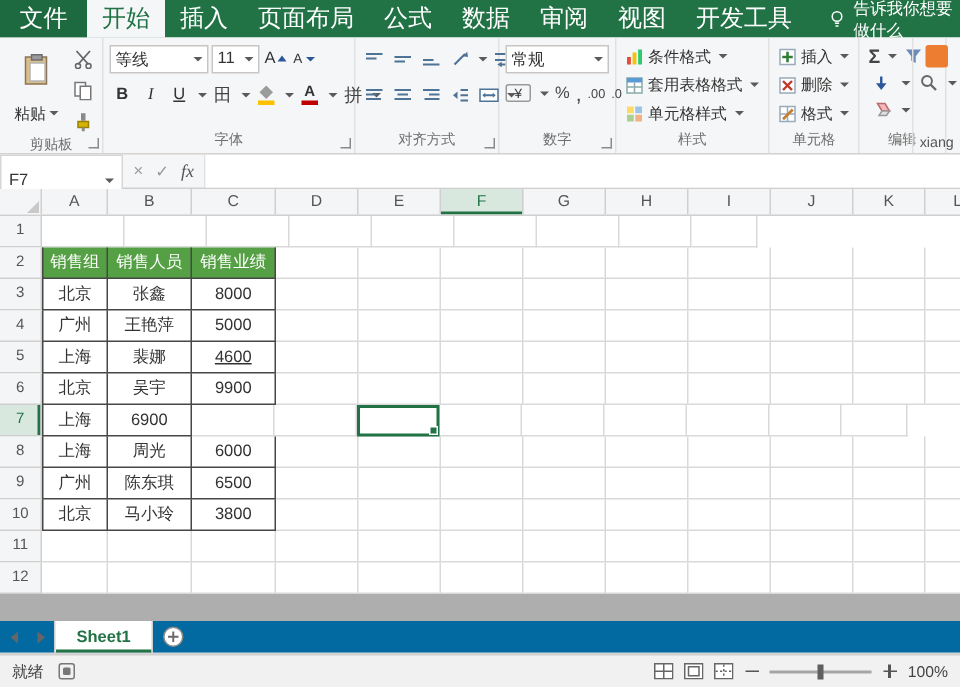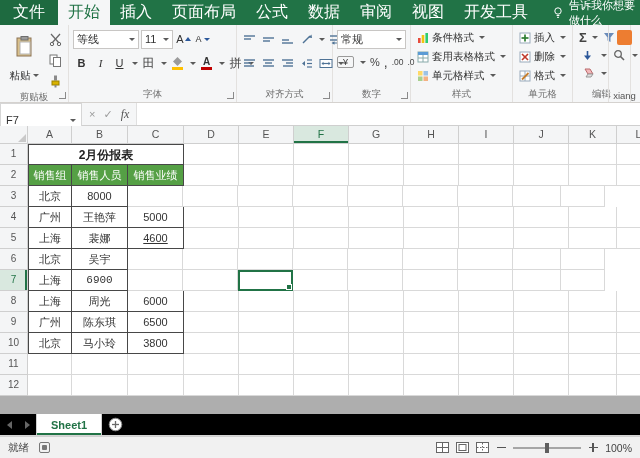--- a/index.html
+++ b/index.html
@@ -61,21 +61,21 @@
 .cell.tbl{border-right:1px solid #474747;border-bottom:1px solid #474747}
 .cell.tbl-l{border-left:1px solid #474747}
 .cell.tbl-t{border-top:1px solid #474747}
 .cell.title{font-weight:bold;font-size:12px;color:#222}
 .cell.thead{background:#55a045;color:#fff}
 .cell.active{outline:2px solid #217346;outline-offset:-2px;position:relative}
 .cell.active:after{content:'';position:absolute;right:0;bottom:0;width:4px;height:4px;background:#217346;border:1px solid #fff}
 .belowgrid{height:18px;background:#aeaeae;flex-shrink:0}
 
 
-.sheetbar{height:22px;background:#000000;border-bottom:1px solid #d5d5d5;display:flex;align-items:stretch;flex-shrink:0}
+.sheetbar{height:22px;background:#0369a1;border-bottom:1px solid #d5d5d5;display:flex;align-items:stretch;flex-shrink:0}
 .snav{width:18px;display:flex;align-items:center;justify-content:center}
 .tri-l{width:0;height:0;border-top:4px solid transparent;border-bottom:4px solid transparent;border-right:5px solid #666}
 .tri-r{width:0;height:0;border-top:4px solid transparent;border-bottom:4px solid transparent;border-left:5px solid #666}
 .stab{padding:0 14px;background:#fff;border-left:1px solid #cfcfcf;border-right:1px solid #cfcfcf;display:flex;align-items:center;color:#217346;font-weight:bold;font-size:11px;box-shadow:inset 0 -2px 0 #217346}
 .addsheet{width:26px;display:flex;align-items:center;justify-content:center;cursor:pointer}
 
 
 .statusbar{height:22px;background:#f1f1f1;border-top:1px solid #d0d0d0;display:flex;align-items:center;padding:0 8px;flex-shrink:0;font-size:10.5px;color:#444}
 .macro{width:11px;height:11px;border:1px solid #777;border-radius:2px;margin-left:10px;position:relative}
 .macro:after{content:'';position:absolute;left:2px;top:2px;width:5px;height:5px;background:#777;border-radius:1px}
@@ -464,21 +464,20 @@
       <div class="colh" style="width: 55px;">G</div>
       <div class="colh" style="width: 55px;">H</div>
       <div class="colh" style="width: 55px;">I</div>
       <div class="colh" style="width: 55px;">J</div>
       <div class="colh" style="width: 48px;">K</div>
       <div class="colh" style="width: 44px;">L</div>
     </div>
   <div class="gridrows" id="gridrows">
       <div class="grow">
         <div class="rowh">1</div>
-        <div class="cell tbl tbl-t tbl-l title" style="width: 156px;">2月份报表</div>
         <div class="cell" style="width: 55px;"></div>
         <div class="cell" style="width: 55px;"></div>
         <div class="cell" style="width: 55px;"></div>
         <div class="cell" style="width: 55px;"></div>
         <div class="cell" style="width: 55px;"></div>
         <div class="cell" style="width: 55px;"></div>
         <div class="cell" style="width: 55px;"></div>
         <div class="cell" style="width: 48px;"></div>
         <div class="cell" style="width: 44px;"></div>
       </div>
@@ -493,20 +492,21 @@
         <div class="cell" style="width: 55px;"></div>
         <div class="cell" style="width: 55px;"></div>
         <div class="cell" style="width: 55px;"></div>
         <div class="cell" style="width: 55px;"></div>
         <div class="cell" style="width: 48px;"></div>
         <div class="cell" style="width: 44px;"></div>
       </div>
       <div class="grow">
         <div class="rowh">3</div>
         <div class="cell tbl tbl-l" style="width: 44px;">北京</div>
+        <div class="cell tbl" style="width: 56px;">张鑫</div>
         <div class="cell tbl" style="width: 56px;">8000</div>
         <div class="cell" style="width: 55px;"></div>
         <div class="cell" style="width: 55px;"></div>
         <div class="cell" style="width: 55px;"></div>
         <div class="cell" style="width: 55px;"></div>
         <div class="cell" style="width: 55px;"></div>
         <div class="cell" style="width: 55px;"></div>
         <div class="cell" style="width: 55px;"></div>
         <div class="cell" style="width: 48px;"></div>
         <div class="cell" style="width: 44px;"></div>
@@ -538,34 +538,35 @@
         <div class="cell" style="width: 55px;"></div>
         <div class="cell" style="width: 55px;"></div>
         <div class="cell" style="width: 55px;"></div>
         <div class="cell" style="width: 48px;"></div>
         <div class="cell" style="width: 44px;"></div>
       </div>
       <div class="grow">
         <div class="rowh">6</div>
         <div class="cell tbl tbl-l" style="width: 44px;">北京</div>
         <div class="cell tbl" style="width: 56px;">吴宇</div>
+        <div class="cell tbl" style="width: 56px;">9900</div>
         <div class="cell" style="width: 55px;"></div>
         <div class="cell" style="width: 55px;"></div>
         <div class="cell" style="width: 55px;"></div>
         <div class="cell" style="width: 55px;"></div>
         <div class="cell" style="width: 55px;"></div>
         <div class="cell" style="width: 55px;"></div>
         <div class="cell" style="width: 55px;"></div>
         <div class="cell" style="width: 48px;"></div>
         <div class="cell" style="width: 44px;"></div>
       </div>
       <div class="grow">
         <div class="rowh hl">7</div>
         <div class="cell tbl tbl-l" style="width: 44px;">上海</div>
-        <div class="cell tbl" style="width: 56px; font-family: Liberation Mono, monospace;">6900</div>
+        <div class="cell tbl" style="width: 56px;">6900</div>
         <div class="cell" style="width: 55px;"></div>
         <div class="cell" style="width: 55px;"></div>
         <div class="cell active" style="width: 55px;"></div>
         <div class="cell" style="width: 55px;"></div>
         <div class="cell" style="width: 55px;"></div>
         <div class="cell" style="width: 55px;"></div>
         <div class="cell" style="width: 55px;"></div>
         <div class="cell" style="width: 48px;"></div>
         <div class="cell" style="width: 44px;"></div>
       </div>

